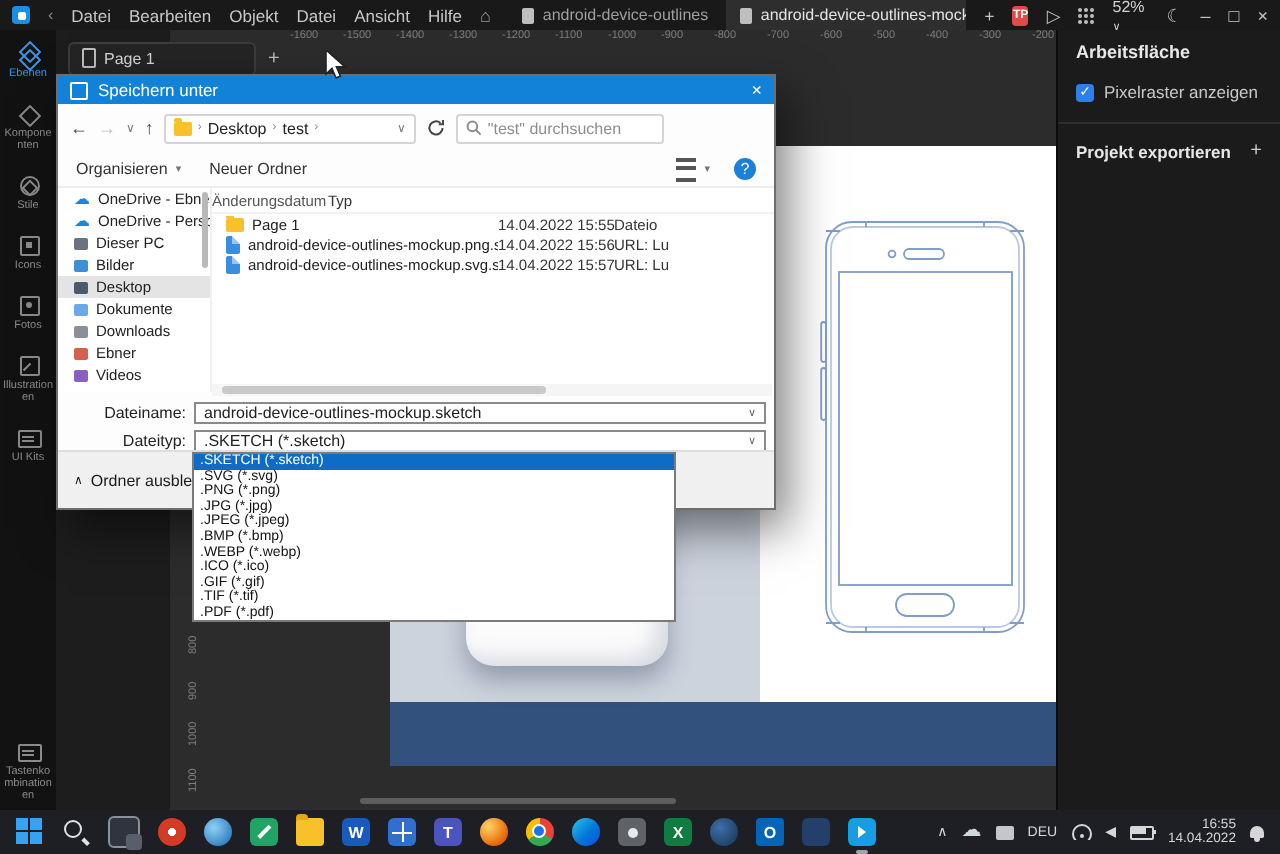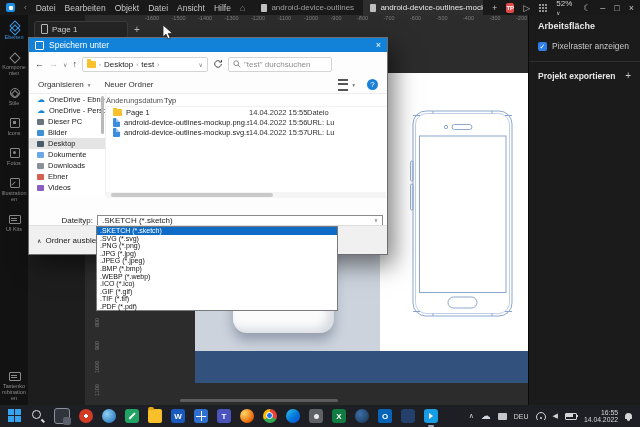--- a/index.html
+++ b/index.html
@@ -447,20 +447,27 @@
         <span class="c-name">
             <i class="fi-file"></i>
             <span>android-device-outlines-mockup.svg.sketch</span>
           </span>
         <span class="c-date">14.04.2022 15:57</span>
         <span class="c-type">URL: Lu</span>
       </div>
     </div>
     <div id="fl-hstrack"></div>
     <div id="fl-hscroll"></div>
+    <div class="fieldrow" style="top:162px;">
+      <span class="f-label">Dateiname:</span>
+      <span class="f-combo">
+        <span>android-device-outlines-mockup.sketch</span>
+        <span class="f-caret">∨</span>
+      </span>
+    </div>
     <div class="fieldrow" style="top:176px;">
       <span class="f-label">Dateityp:</span>
       <span class="f-combo">
         <span>.SKETCH (*.sketch)</span>
         <span class="f-caret">∨</span>
       </span>
     </div>
     <div id="dlg-footer">
       <span style="font-size:6px;">∧</span>
       <span>Ordner ausblenden</span>

